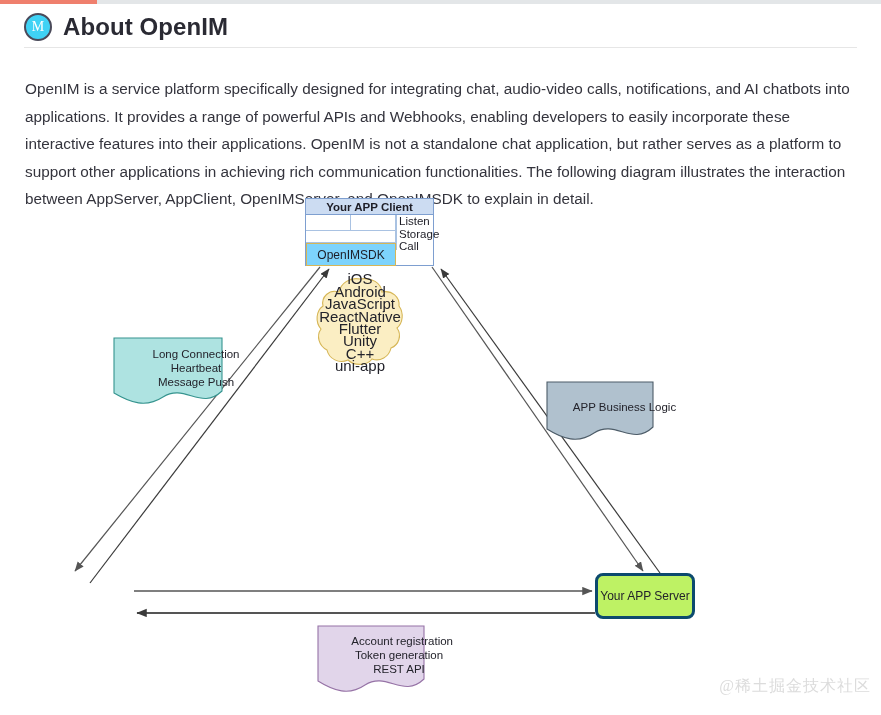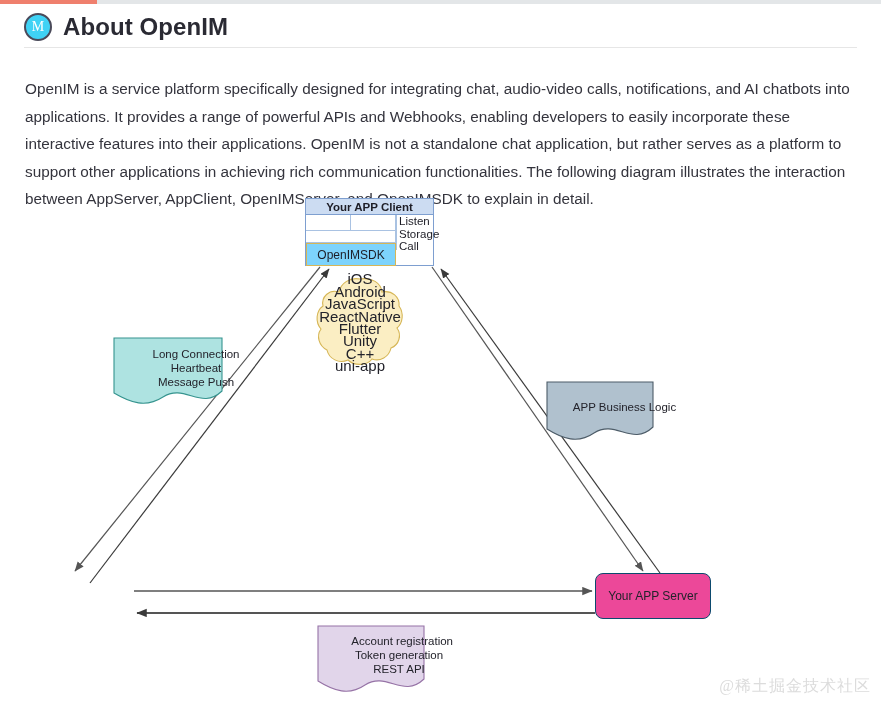--- a/index.html
+++ b/index.html
@@ -219,23 +219,23 @@
     color: #23232b;
   }
   #openim-server {
     left: 22px; top: 388px;
     width: 112px; height: 49px;
     background: #fbeec3;
     border: 1px solid #d6b656;
   }
   #app-server {
     left: 595px; top: 388px;
-    width: 116px; height: 46px;
-    background: #ec4899;
-    border: 1px solid #0c4a6e;
+    width: 100px; height: 46px;
+    background: #bef264;
+    border: 3px solid #0c4a6e;
   }
 
   
   #watermark {
     position: absolute;
     right: 10px;
     bottom: 18px;
     font-size: 16px;
     color: #dcdcdc;
     font-family: "Liberation Serif", serif;

